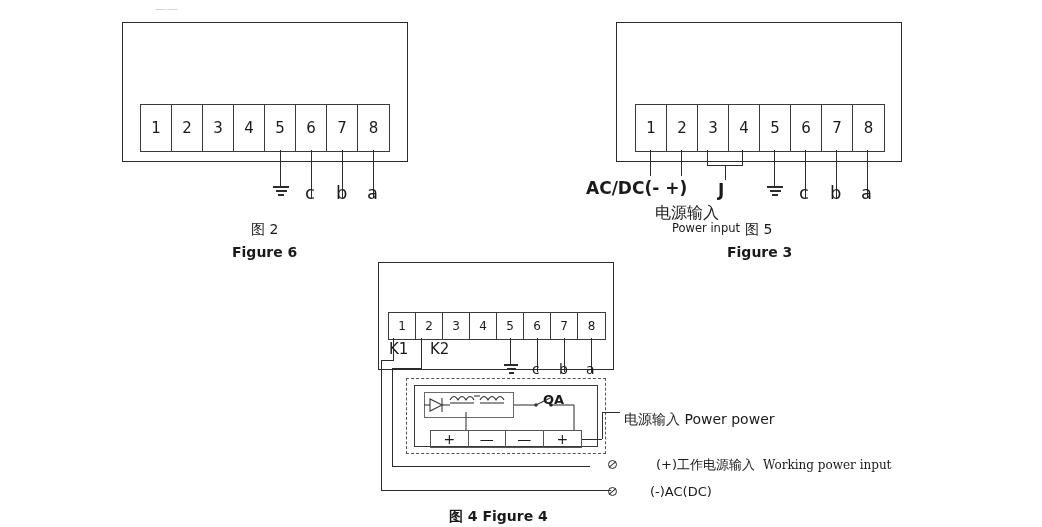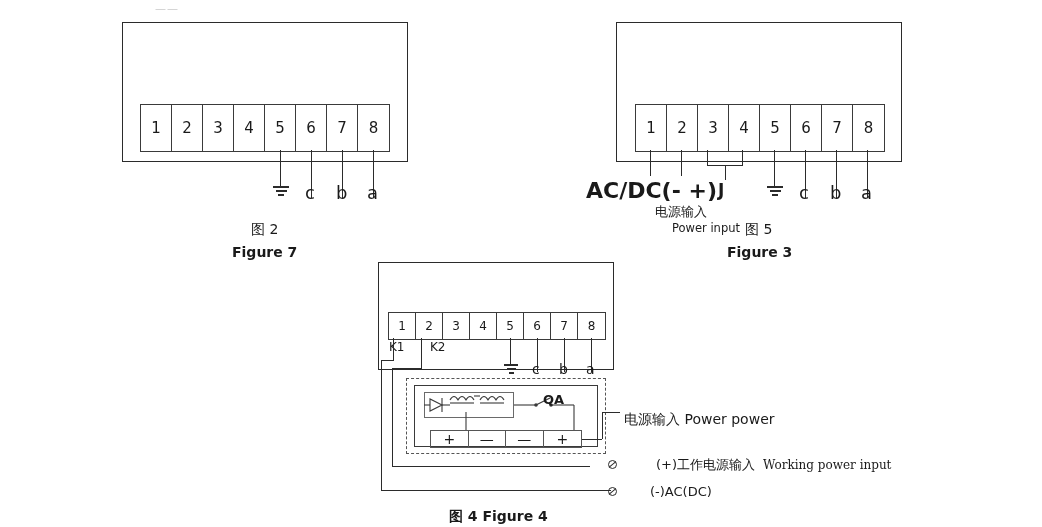--- a/index.html
+++ b/index.html
@@ -80,25 +80,25 @@
   
   .lbl {
     position: absolute;
     font-family: "DejaVu Sans", sans-serif;
     white-space: nowrap;
     color: #1a1a1a;
   }
   .lbl.term-letter { font-size: 18px; }
   .lbl.fig-cn { font-size: 14px; text-align: right; }
   .lbl.fig-en { font-size: 14px; font-weight: bold; }
-  .lbl.acdc { font-size: 22px; font-weight: bold; }
-  .lbl.small-cn { font-size: 13px; }
+  .lbl.acdc { font-size: 17px; font-weight: bold; }
+  .lbl.small-cn { font-size: 16px; }
   .lbl.small-en { font-size: 11.5px; }
   .lbl.jmark { font-size: 17px; font-weight: bold; }
-  .lbl.k { font-size: 12px; }
+  .lbl.k { font-size: 15px; }
   .lbl.qa { font-size: 13px; }
   .lbl.power-in { font-size: 14px; }
   .lbl.work-cn { font-size: 13px; }
   .lbl.work-en { font-size: 12px; font-family: "DejaVu Serif", serif; }
   .lbl.acdc2 { font-size: 13px; }
   .lbl.cell-letter { font-size: 14px; }
 
   
   .dashbox {
     position: absolute;
@@ -194,21 +194,21 @@
     <i class="g1"></i>
       <i class="g2"></i>
       <i class="g3"></i>
   </div>
 
   <div class="lbl term-letter" style="left:305px; top:182px;">c</div>
   <div class="lbl term-letter" style="left:336px; top:182px;">b</div>
   <div class="lbl term-letter" style="left:367px; top:182px;">a</div>
 
   <div class="lbl fig-cn" style="left:251px; top:221px;">图 2</div>
-  <div class="lbl fig-en" style="left:232px; top:244px;">Figure 7</div>
+  <div class="lbl fig-en" style="left:232px; top:244px;">Figure 6</div>
 </div>
 
 <div>
 
   <div class="block-shell" style="left:616px; top:22px; width:286px; height:140px;"></div>
 
   <div class="term-row" style="left:635px; top:104px;">
     <div class="term-cell">1</div>
     <div class="term-cell">2</div>
     <div class="term-cell">3</div>

